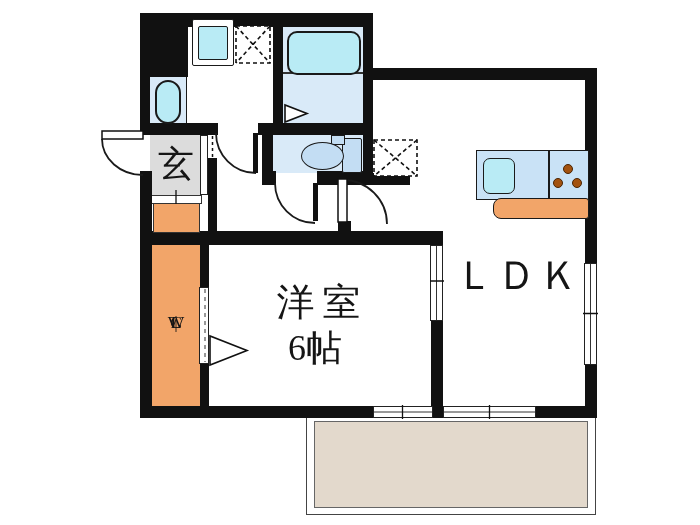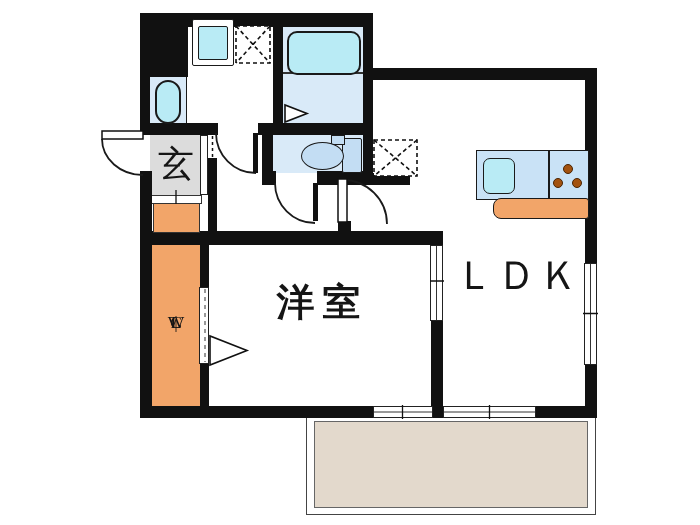--- a/index.html
+++ b/index.html
@@ -118,17 +118,18 @@
 
   <div class="lbl" style="left:150px;top:138px;width:52px;height:52px;font-size:36px;">玄</div>
 
   <div class="lbl" style="left:152px;top:270px;width:48px;height:104px;flex-direction:column;font-size:17.5px;line-height:1.2;">
     <span>W</span>
     <span>|</span>
     <span>C</span>
     <span>L</span>
   </div>
 
-  <div class="lbl" style="left:230px;top:278px;width:185px;height:48px;font-size:38px;letter-spacing:8px;font-weight:bold;">洋室</div>
+  <div class="lbl" style="left:230px;top:278px;width:185px;height:48px;font-size:38px;letter-spacing:8px;">洋室</div>
+  <div class="lbl" style="left:235px;top:326px;width:160px;height:44px;font-size:36px;">6帖</div>
 
   <div class="lbl" style="left:428px;top:250px;width:180px;height:50px;font-size:40px;letter-spacing:2px;">ＬＤＫ</div>
 
 </div>
 
 </body></html>

